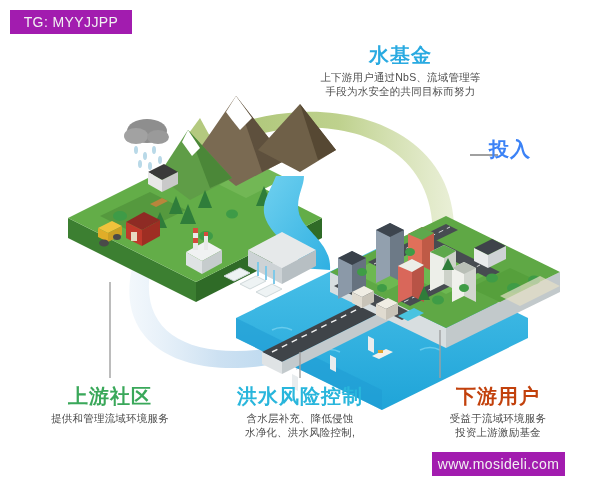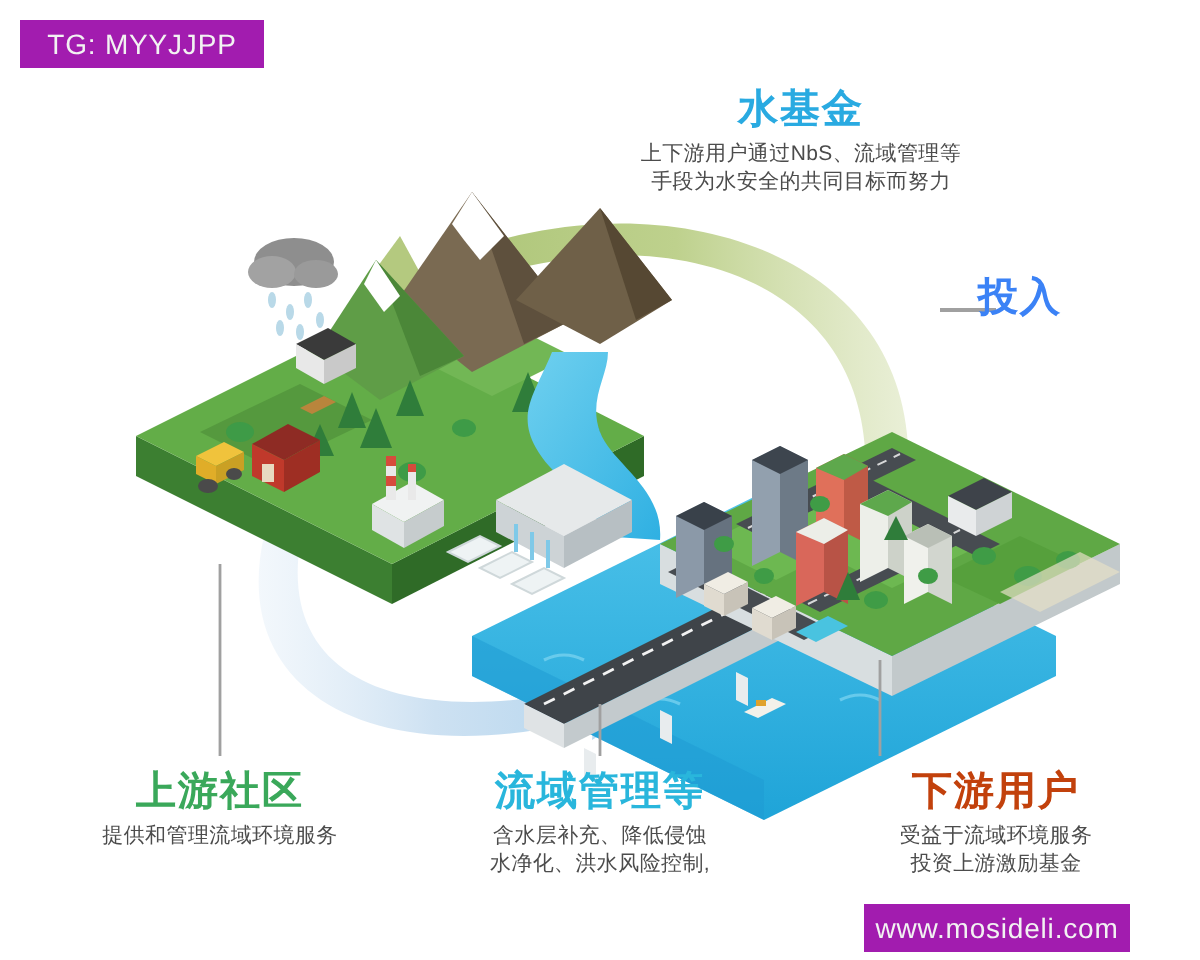--- a/index.html
+++ b/index.html
@@ -331,21 +331,21 @@
   </div>
 
   <div class="lbl" id="lbl-upstream">
     <span class="ttl">上游社区</span>
     <span class="sub">
       <i>提供和管理流域环境服务</i>
     </span>
   </div>
 
   <div class="lbl" id="lbl-services">
-    <span class="ttl">流域管理等</span>
+    <span class="ttl">洪水风险控制</span>
     <span class="sub">
       <i>含水层补充、降低侵蚀</i>
       <i>水净化、洪水风险控制,</i>
     </span>
   </div>
 
   <div class="lbl" id="lbl-downstream">
     <span class="ttl">下游用户</span>
     <span class="sub">
       <i>受益于流域环境服务</i>

